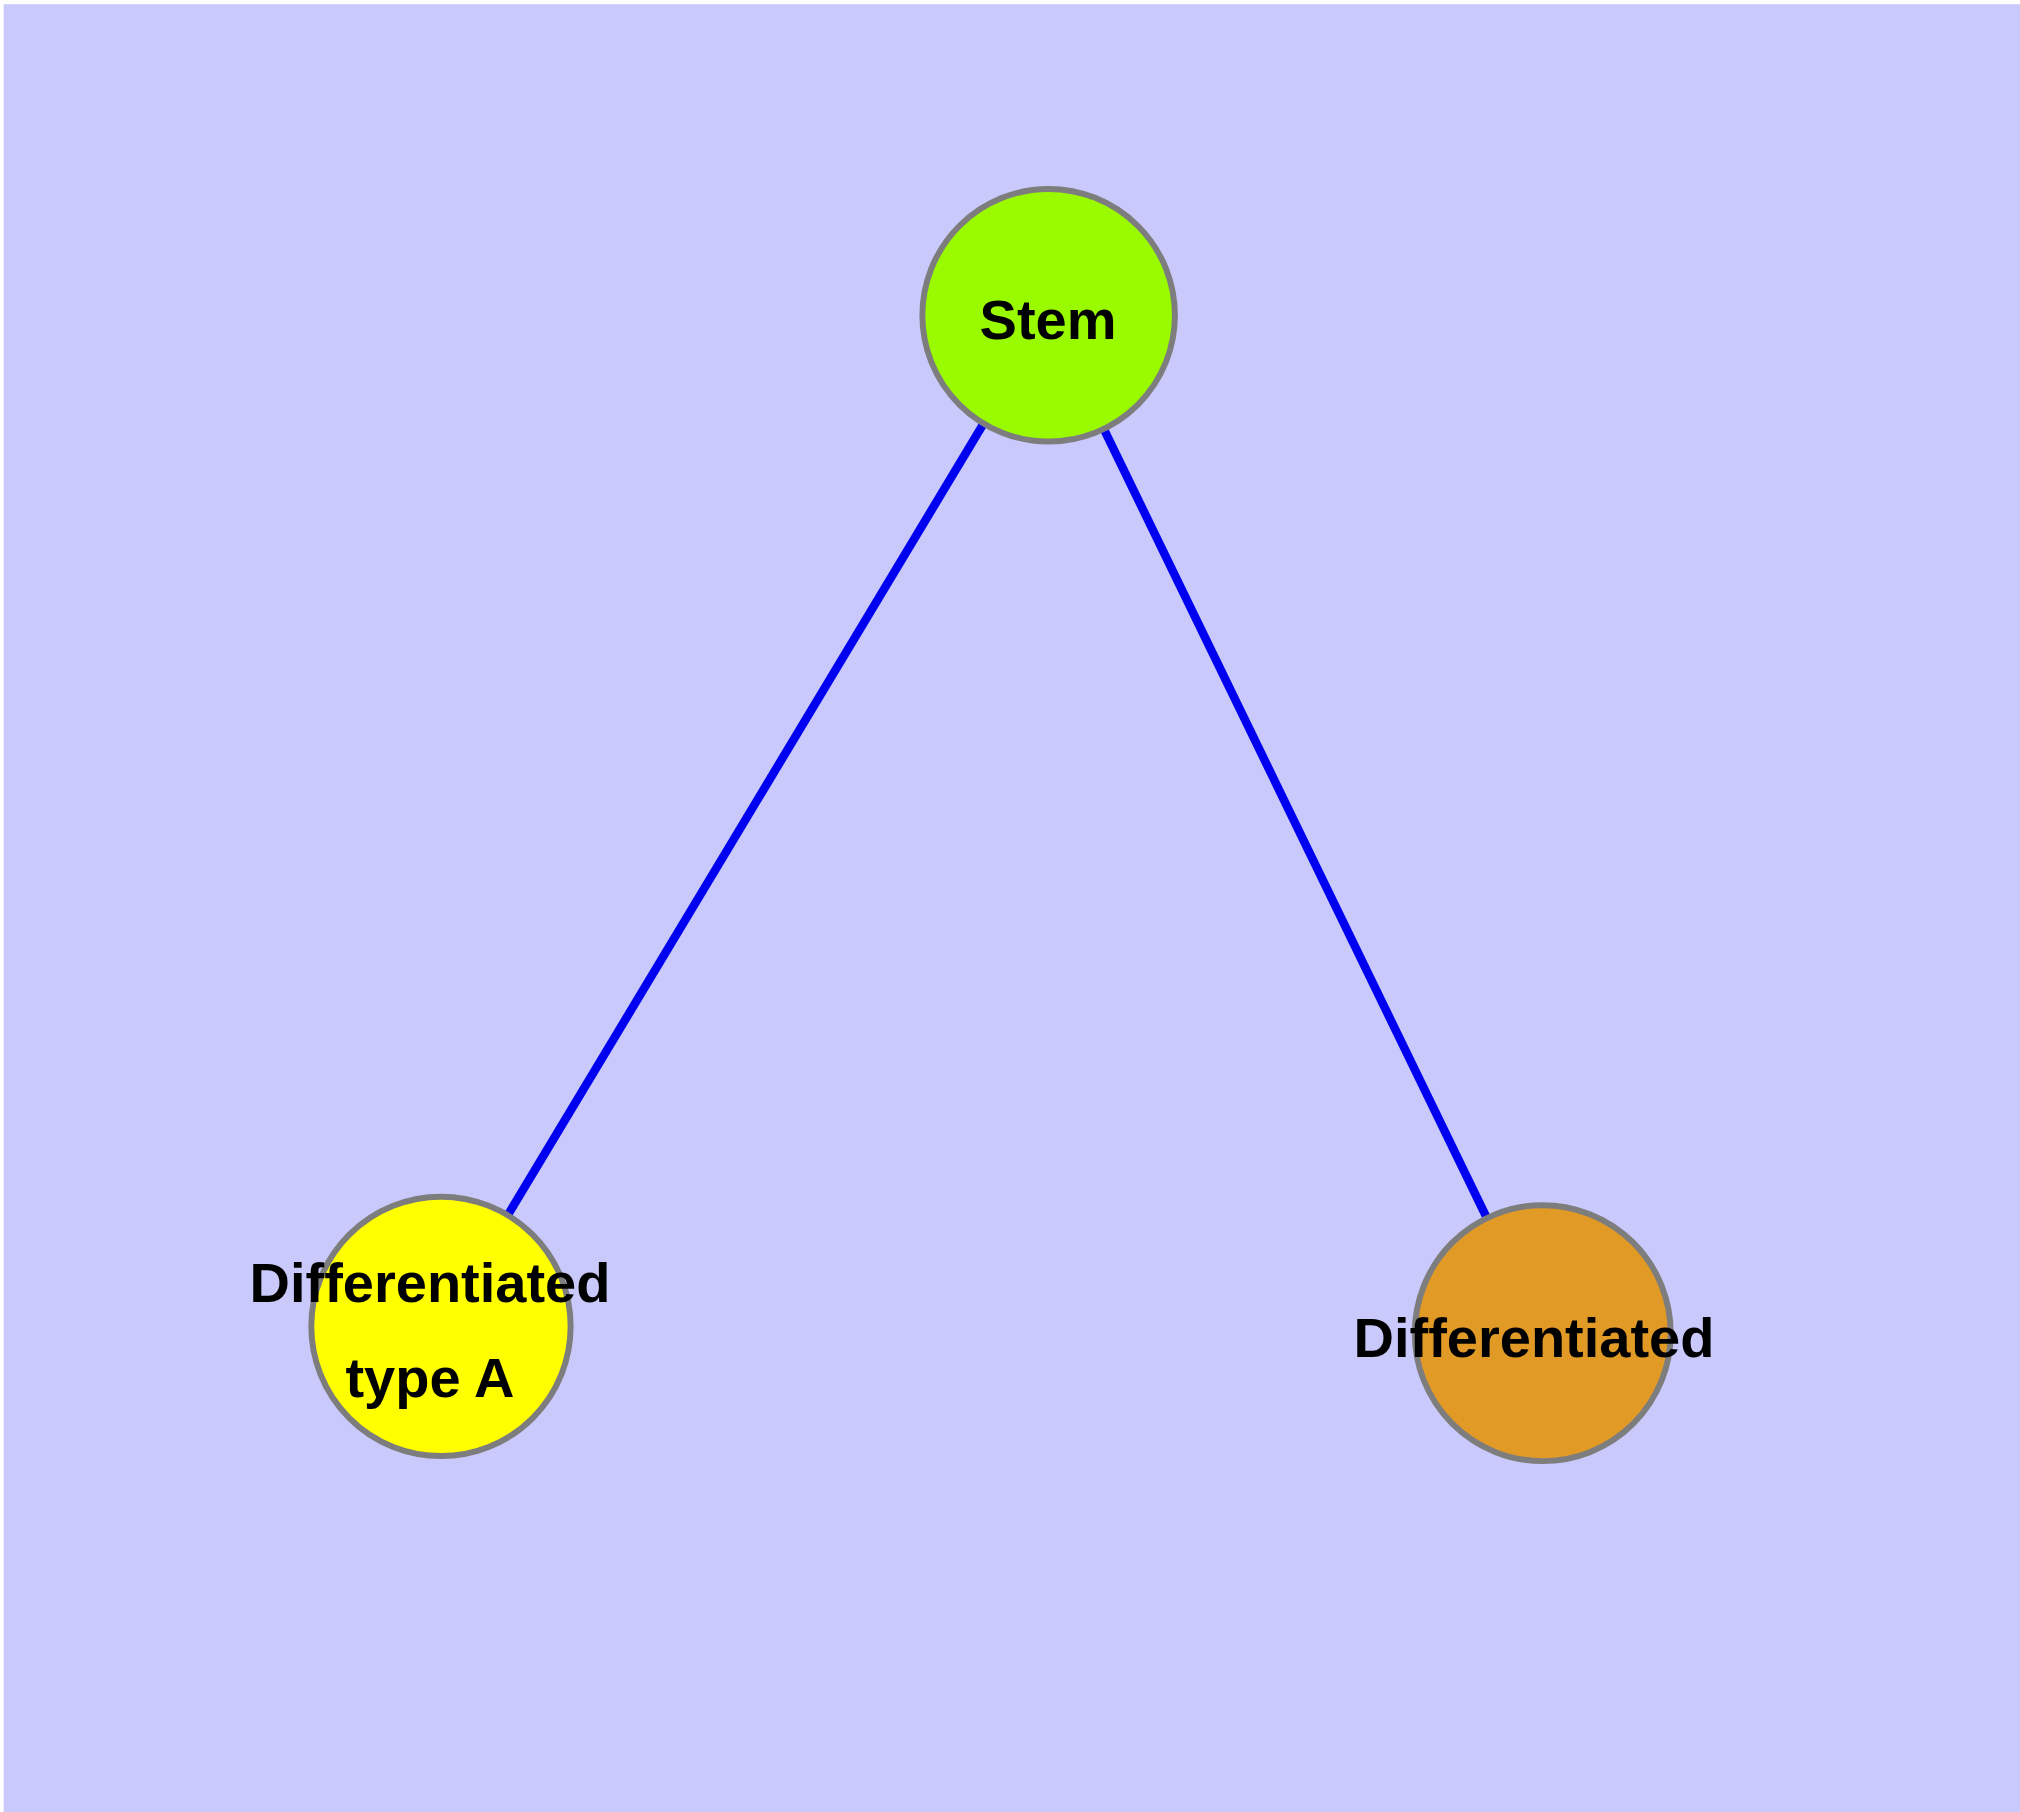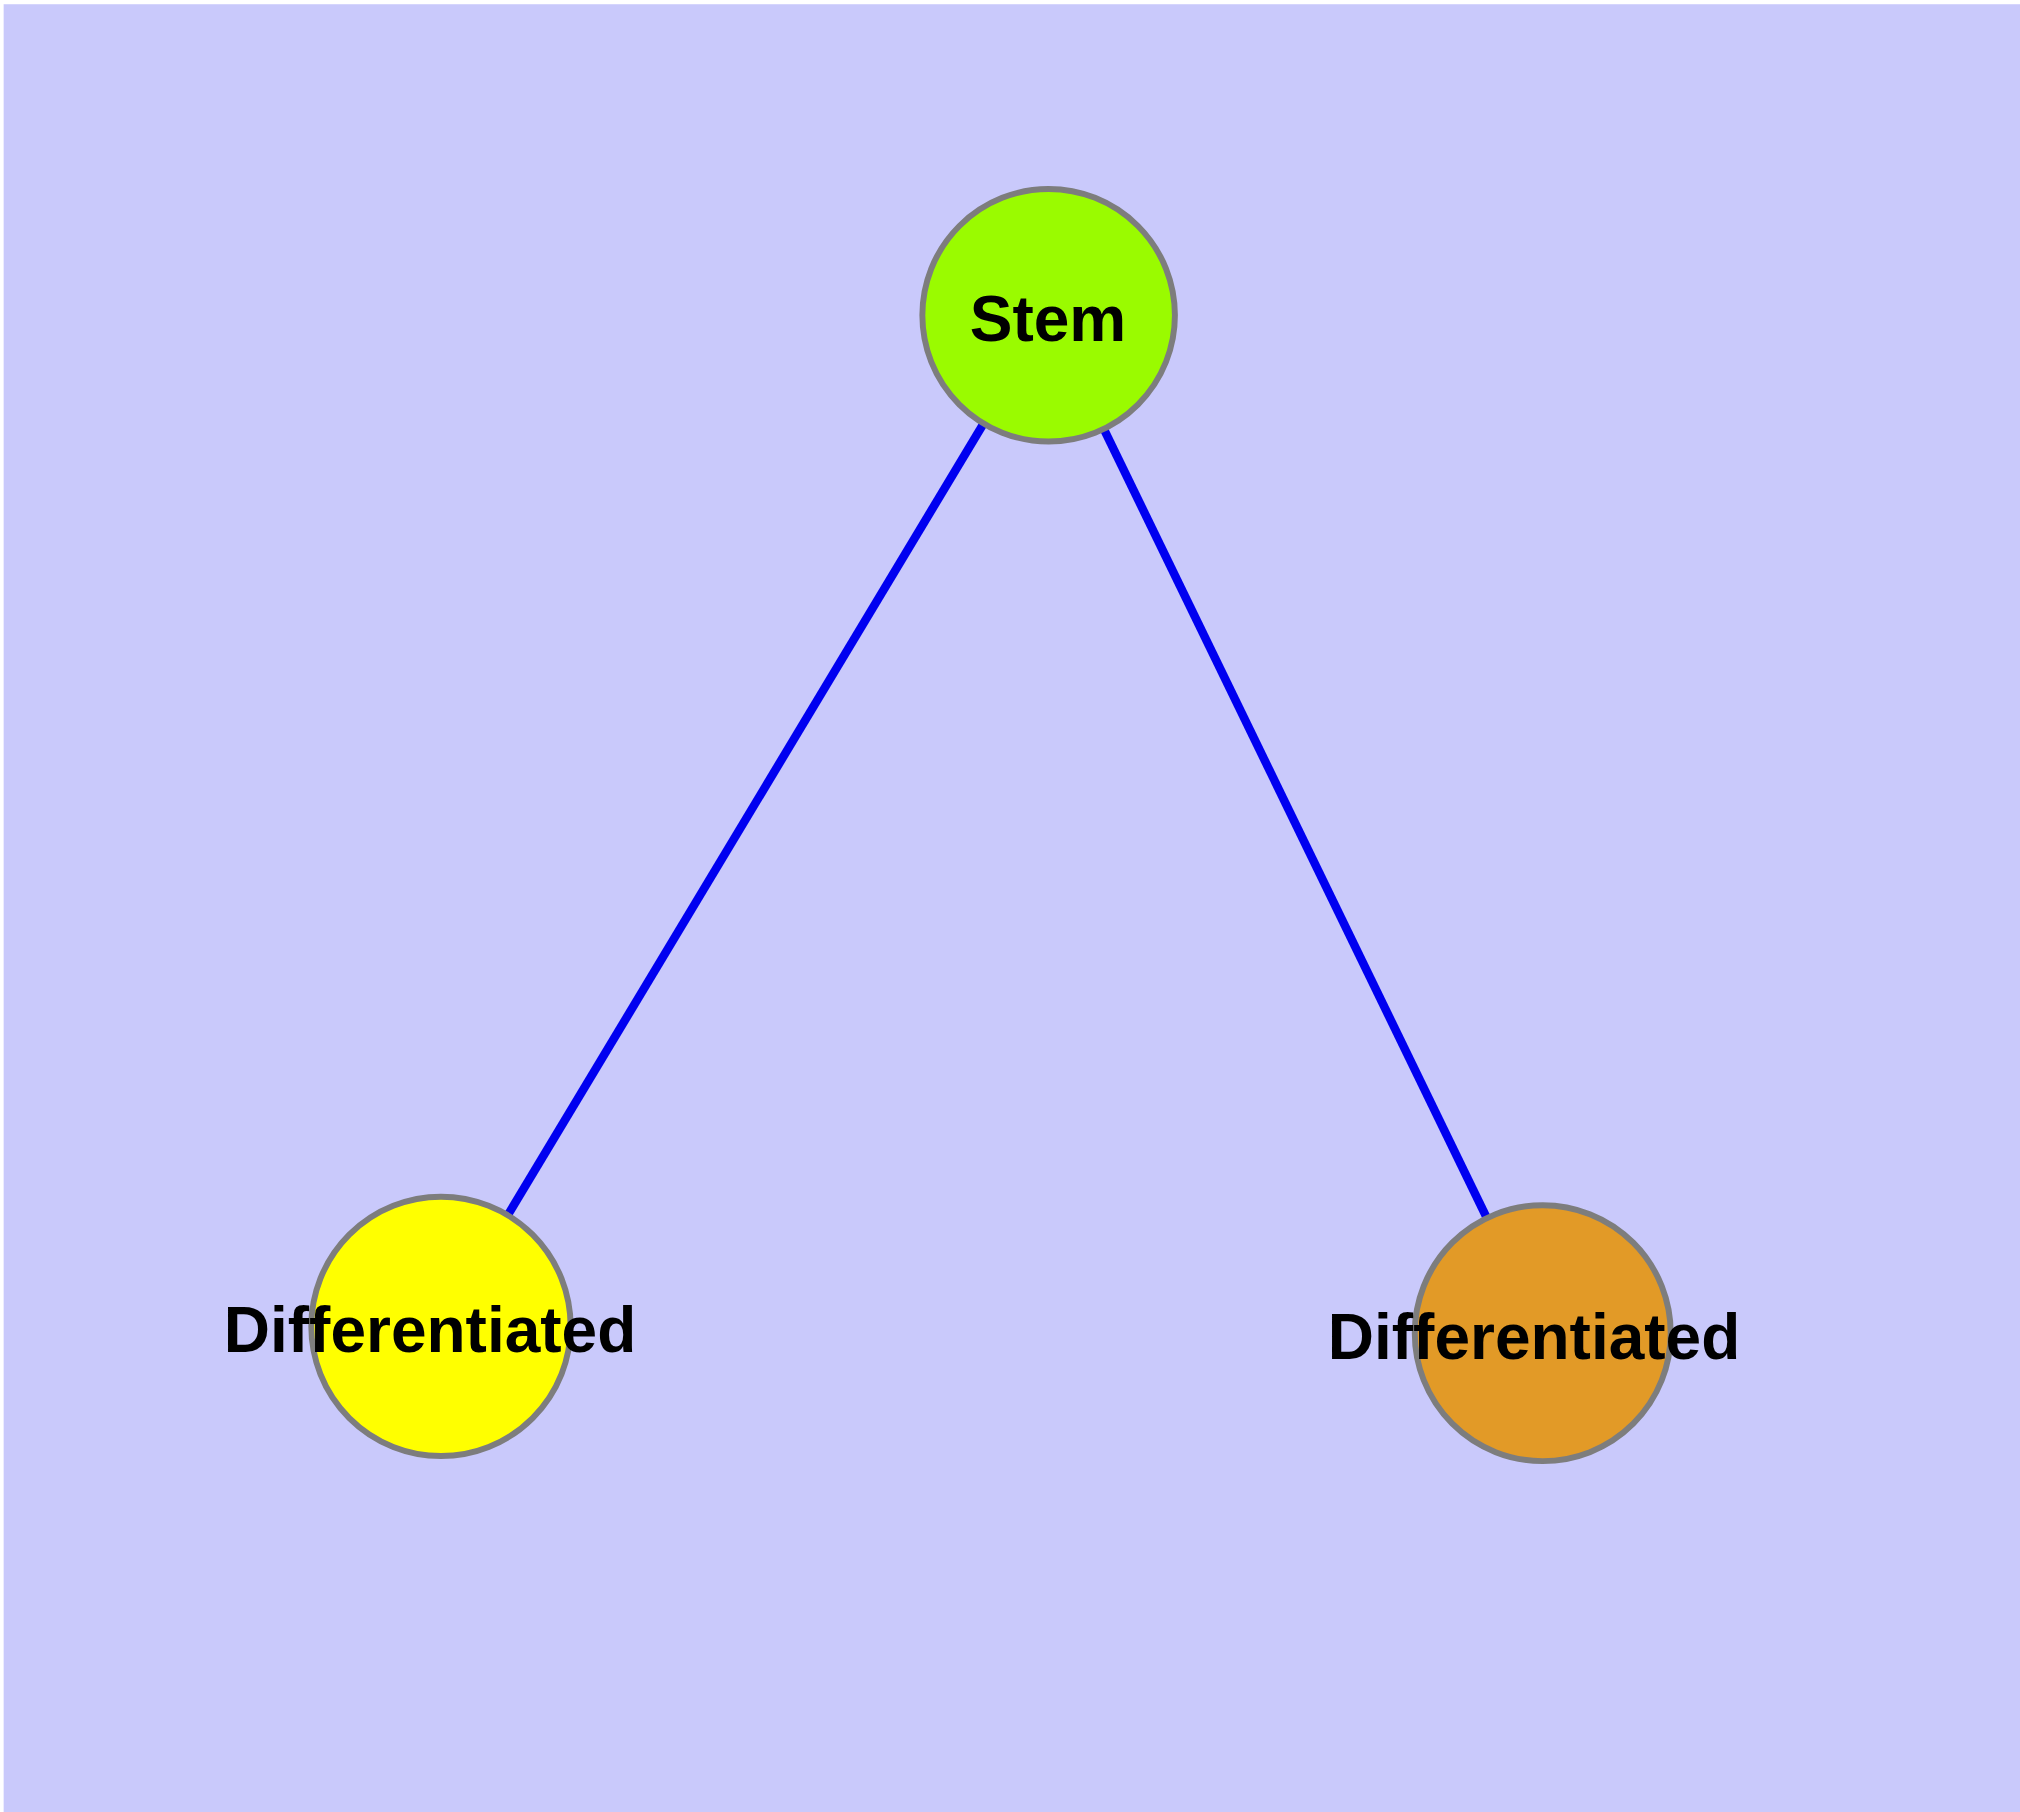--- a/index.html
+++ b/index.html
@@ -17,21 +17,21 @@
   .graph-svg {
     position: absolute;
     top: 0;
     left: 0;
     display: block;
   }
   .node-label {
     position: absolute;
     transform: translate(-50%, -50%);
     font-weight: bold;
-    font-size: 64px;
+    font-size: 56px;
     line-height: 95px;
     color: #000000;
     text-align: center;
     white-space: nowrap;
     pointer-events: none;
   }
   .node-label .label-line {
     display: block;
   }
 </style>
@@ -49,18 +49,19 @@
   <circle cx="520" cy="1565" r="153" stroke-width="7" fill="#ffff00" stroke="#7d7d7d"></circle>
   <circle cx="1820" cy="1573" r="151" stroke-width="7" fill="#e29a27" stroke="#7d7d7d"></circle>
 </svg>
 
 <div class="node-label" style="left:1048px; top:319px;">
   <span class="label-line">Stem</span>
 </div>
 
 <div class="node-label" style="left:430px; top:1330px;">
   <span class="label-line">Differentiated</span>
+  <span class="label-line">type A</span>
 </div>
 
 <div class="node-label" style="left:1534px; top:1337px;">
   <span class="label-line">Differentiated</span>
 </div>
 
 
 </body></html>

